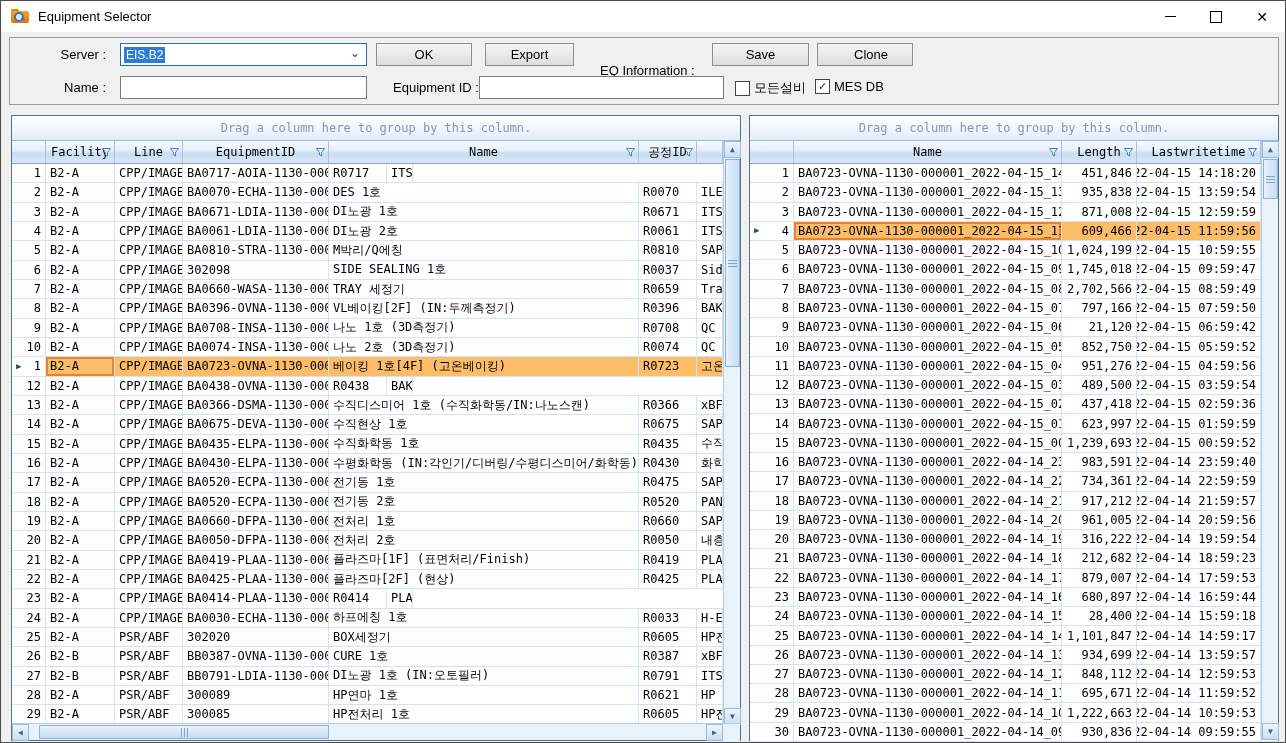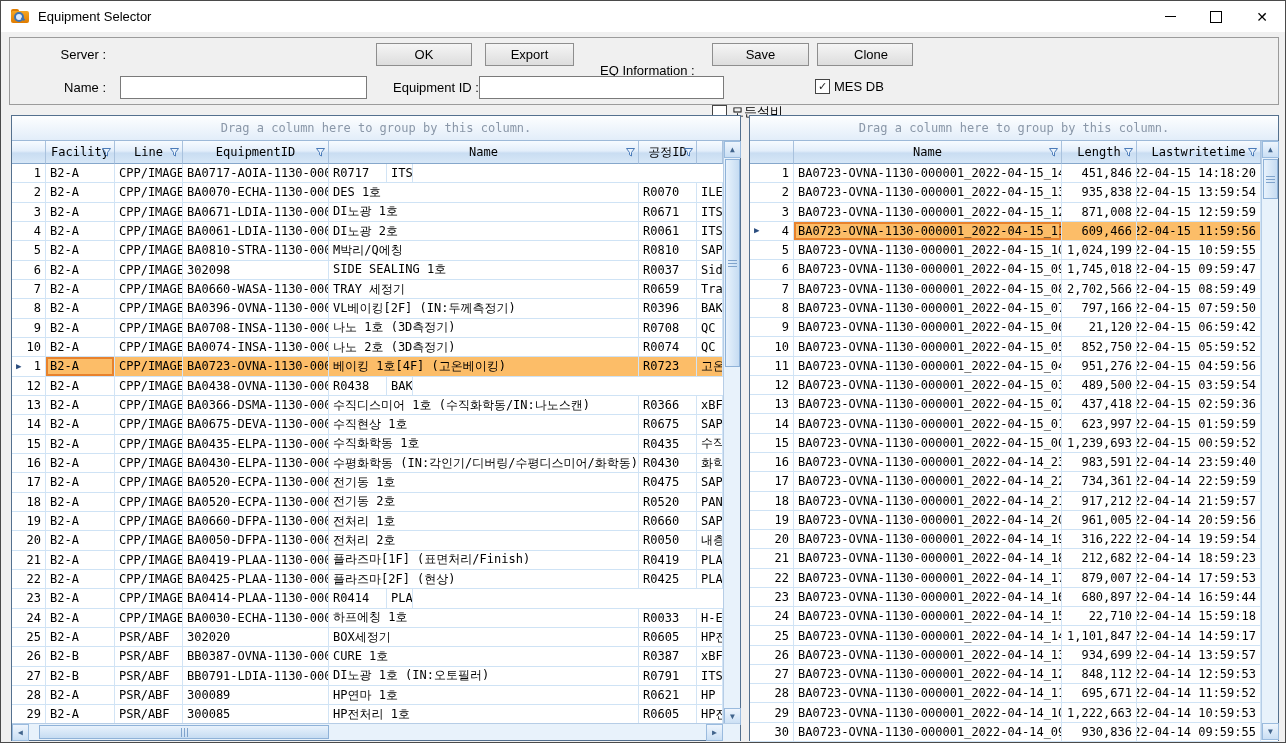--- a/index.html
+++ b/index.html
@@ -99,32 +99,36 @@
           <span class="glyph-max"></span>
         </div>
       <div class="win-btn">
           <span class="glyph-close">✕</span>
         </div>
     </div>
   </div>
 
   <div class="toolbar">
     <span class="lbl" style="left:28px;top:9px;width:68px;text-align:right;">Server :</span>
+    <div class="combo">
+      <span class="val">EIS.B2</span>
+      <span class="arrow">⌄</span>
+    </div>
     <div class="tb-btn" style="left:366px;top:5px;width:96px;">OK</div>
     <div class="tb-btn" style="left:475px;top:5px;width:89px;">Export</div>
     <span class="lbl" style="left:590px;top:9px;margin-top:16px;">EQ Information :</span>
     <div class="tb-btn" style="left:702px;top:5px;width:97px;">Save</div>
     <div class="tb-btn" style="left:807px;top:5px;width:96px;padding-left:12px;">Clone</div>
 
     <span class="lbl" style="left:28px;top:42px;width:68px;text-align:right;">Name :</span>
     <input class="tb-input" style="left: 110px; top: 38px; width: 247px;" value="">
     <span class="lbl" style="left:352px;top:42px;width:117px;text-align:right;">Equipment ID :</span>
     <input class="tb-input" style="left: 469px; top: 38px; width: 245px;" value="">
 
-    <div class="cb-group" style="left:702px;margin-top:24px;">
+    <div class="cb-group" style="left:725px;">
       <span class="cb-box" id="cb-all"></span>
       <span>모든설비</span>
     </div>
     <div class="cb-group" style="left:805px;">
       <span class="cb-box" id="cb-mes">✓</span>
       <span>MES DB</span>
     </div>
   </div>
 
   <div class="grid grid-left" id="grid-left">
@@ -1191,21 +1195,21 @@
           </div>
         </div>
         <div class="grow" style="height: 19.27px;">
           <div class="gcell al-r rownum" style="width: 44px;">
             <span>24</span>
           </div>
           <div class="gcell" style="width: 268px;">
             <span>BA0723-OVNA-1130-000001_2022-04-14_15.Log</span>
           </div>
           <div class="gcell al-r" style="width: 75px;">
-            <span>22,710</span>
+            <span>28,400</span>
           </div>
           <div class="gcell al-r" style="width: 124px;">
             <span>2022-04-14 15:59:18</span>
           </div>
         </div>
         <div class="grow" style="height: 19.27px;">
           <div class="gcell al-r rownum" style="width: 44px;">
             <span>25</span>
           </div>
           <div class="gcell" style="width: 268px;">

